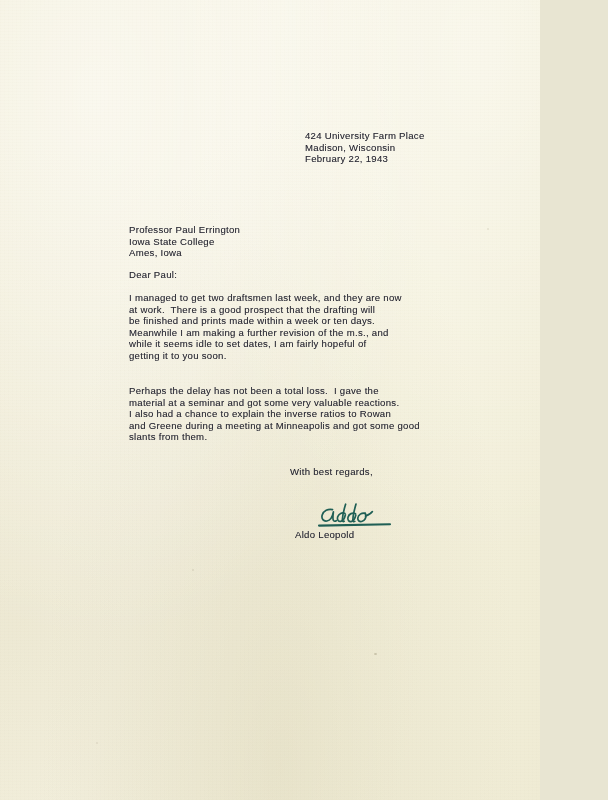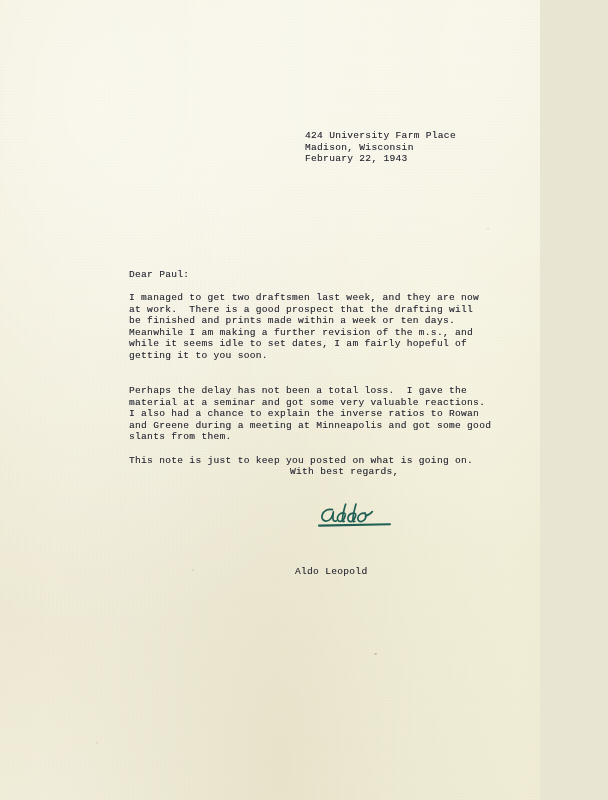--- a/index.html
+++ b/index.html
@@ -12,21 +12,21 @@
     width: 540px;
     height: 800px;
     overflow: hidden;
     background: #f6f3e0;
     background-image:
       radial-gradient(ellipse at 18% 12%, rgba(255,255,255,0.50) 0%, rgba(255,255,255,0) 55%),
       radial-gradient(ellipse at 88% 6%, rgba(255,255,255,0.42) 0%, rgba(255,255,255,0) 48%),
       radial-gradient(ellipse at 52% 96%, rgba(206,198,164,0.30) 0%, rgba(206,198,164,0) 60%),
       radial-gradient(ellipse at 4% 78%, rgba(208,200,166,0.22) 0%, rgba(208,200,166,0) 55%),
       linear-gradient(104deg, #f3efda 0%, #f7f4e4 38%, #f5f2de 68%, #efebd4 100%);
-    font-family: Liberation Mono, monospace;
+    font-family: Liberation Sans, sans-serif;
     color: #2b2b36;
   }
   .grain {
     position: absolute;
     inset: 0;
     pointer-events: none;
     opacity: 0.35;
     background-image:
       repeating-linear-gradient(0deg, rgba(160,152,118,0.055) 0px, rgba(160,152,118,0.055) 1px, rgba(0,0,0,0) 1px, rgba(0,0,0,0) 3px),
       repeating-linear-gradient(90deg, rgba(160,152,118,0.045) 0px, rgba(160,152,118,0.045) 1px, rgba(0,0,0,0) 1px, rgba(0,0,0,0) 4px);
@@ -45,21 +45,21 @@
     white-space: pre;
     text-shadow: 0 0 0.6px rgba(43,43,54,0.42);
   }
   #letterhead { left: 305px; top: 130px; }
   #recipient  { left: 129px; top: 224px; }
   #salutation { left: 129px; top: 269px; text-align: right; }
   #para-1     { left: 129px; top: 292px; }
   #para-2     { left: 129px; top: 385px; }
   #para-3     { left: 129px; top: 455px; }
   #closing    { left: 290px; top: 466px; }
-  #signer     { left: 295px; top: 529px; margin-top: 37px; }
+  #signer     { left: 295px; top: 529px; }
 
   .signature-block {
     position: absolute;
     left: 316px;
     top: 503px;
     width: 120px;
     height: 30px;
   }
   .signature-block svg { display: block; overflow: visible; }
 </style>
@@ -72,37 +72,39 @@
 
   <div class="speck" style="left:374px; top:653px; width:3px; height:2px;"></div>
   <div class="speck" style="left:192px; top:569px; width:2px; height:2px; opacity:0.5;"></div>
   <div class="speck" style="left:487px; top:228px; width:2px; height:2px; opacity:0.45;"></div>
   <div class="speck" style="left:96px; top:742px; width:2px; height:2px; opacity:0.4;"></div>
 
   <div class="typed" id="letterhead">424 University Farm Place
 Madison, Wisconsin
 February 22, 1943</div>
 
+  <div class="typed" id="recipient">Professor Paul Errington
+Iowa State College
+Ames, Iowa</div>
 
   <div class="typed" id="salutation">Dear Paul:</div>
 
   <div class="typed" id="para-1">I managed to get two draftsmen last week, and they are now
 at work.  There is a good prospect that the drafting will
 be finished and prints made within a week or ten days.
 Meanwhile I am making a further revision of the m.s., and
 while it seems idle to set dates, I am fairly hopeful of
 getting it to you soon.</div>
 
   <div class="typed" id="para-2">Perhaps the delay has not been a total loss.  I gave the
 material at a seminar and got some very valuable reactions.
 I also had a chance to explain the inverse ratios to Rowan
 and Greene during a meeting at Minneapolis and got some good
 slants from them.</div>
 
-  <div class="typed" id="para-3">This note is just to keep you posted on what is going on.</div>
 
   <div class="typed" id="closing">With best regards,</div>
 
   <div class="signature-block">
     <svg width="120" height="30" viewBox="0 0 120 30" fill="none">
       <g stroke="#1f5f55" stroke-width="1.7" stroke-linecap="round" stroke-linejoin="round" fill="none">
         <path d="M16.5 6.6 C12.2 5.4, 7.4 8.0, 6.2 12.0 C5.1 15.7, 7.6 18.6, 10.9 18.0 C14.4 17.3, 16.6 13.2, 17.4 8.8 C16.9 12.6, 16.6 15.6, 17.3 17.2 C17.9 18.5, 19.2 18.6, 20.4 17.6"></path>
         <path d="M29.6 1.2 C28.0 6.4, 26.6 12.0, 26.4 16.2 C26.3 18.2, 27.0 19.0, 28.2 18.3"></path>
         <path d="M29.0 10.6 C26.2 9.0, 22.6 10.6, 21.6 14.0 C20.8 16.9, 22.6 19.0, 25.2 18.2 C27.4 17.5, 28.7 15.0, 29.4 11.8"></path>
         <path d="M40.0 1.0 C38.4 6.6, 37.0 12.2, 36.9 16.4 C36.8 18.4, 37.5 19.2, 38.8 18.4"></path>

